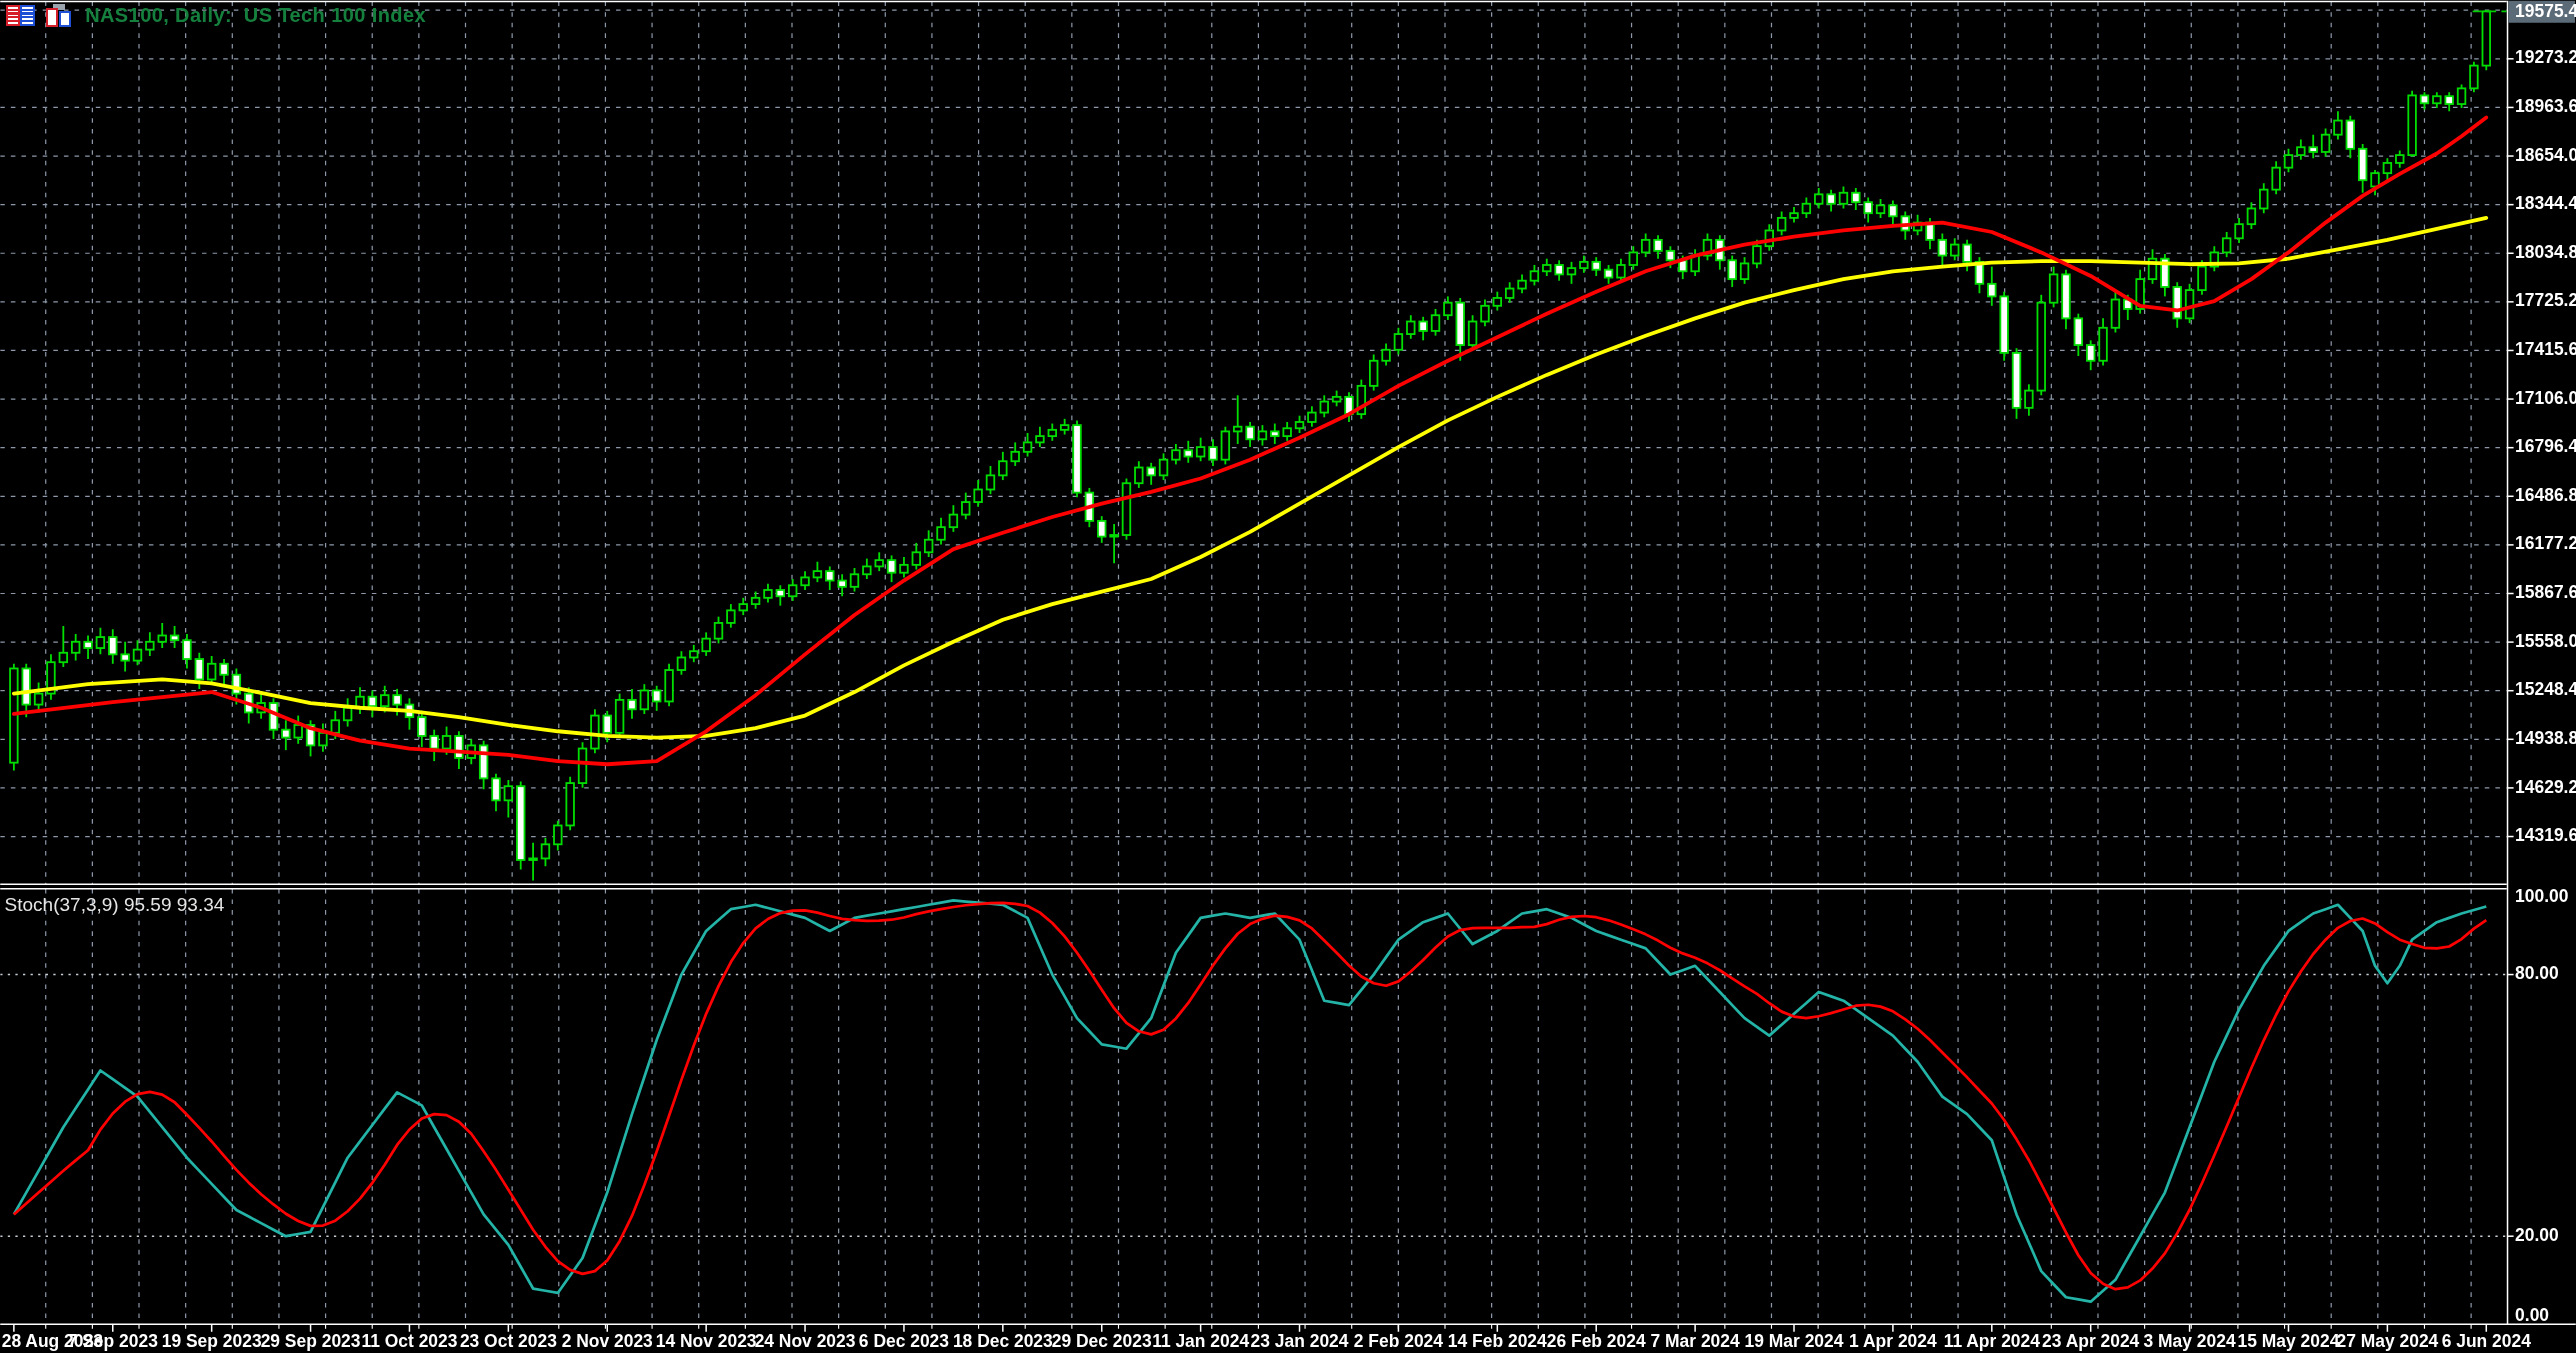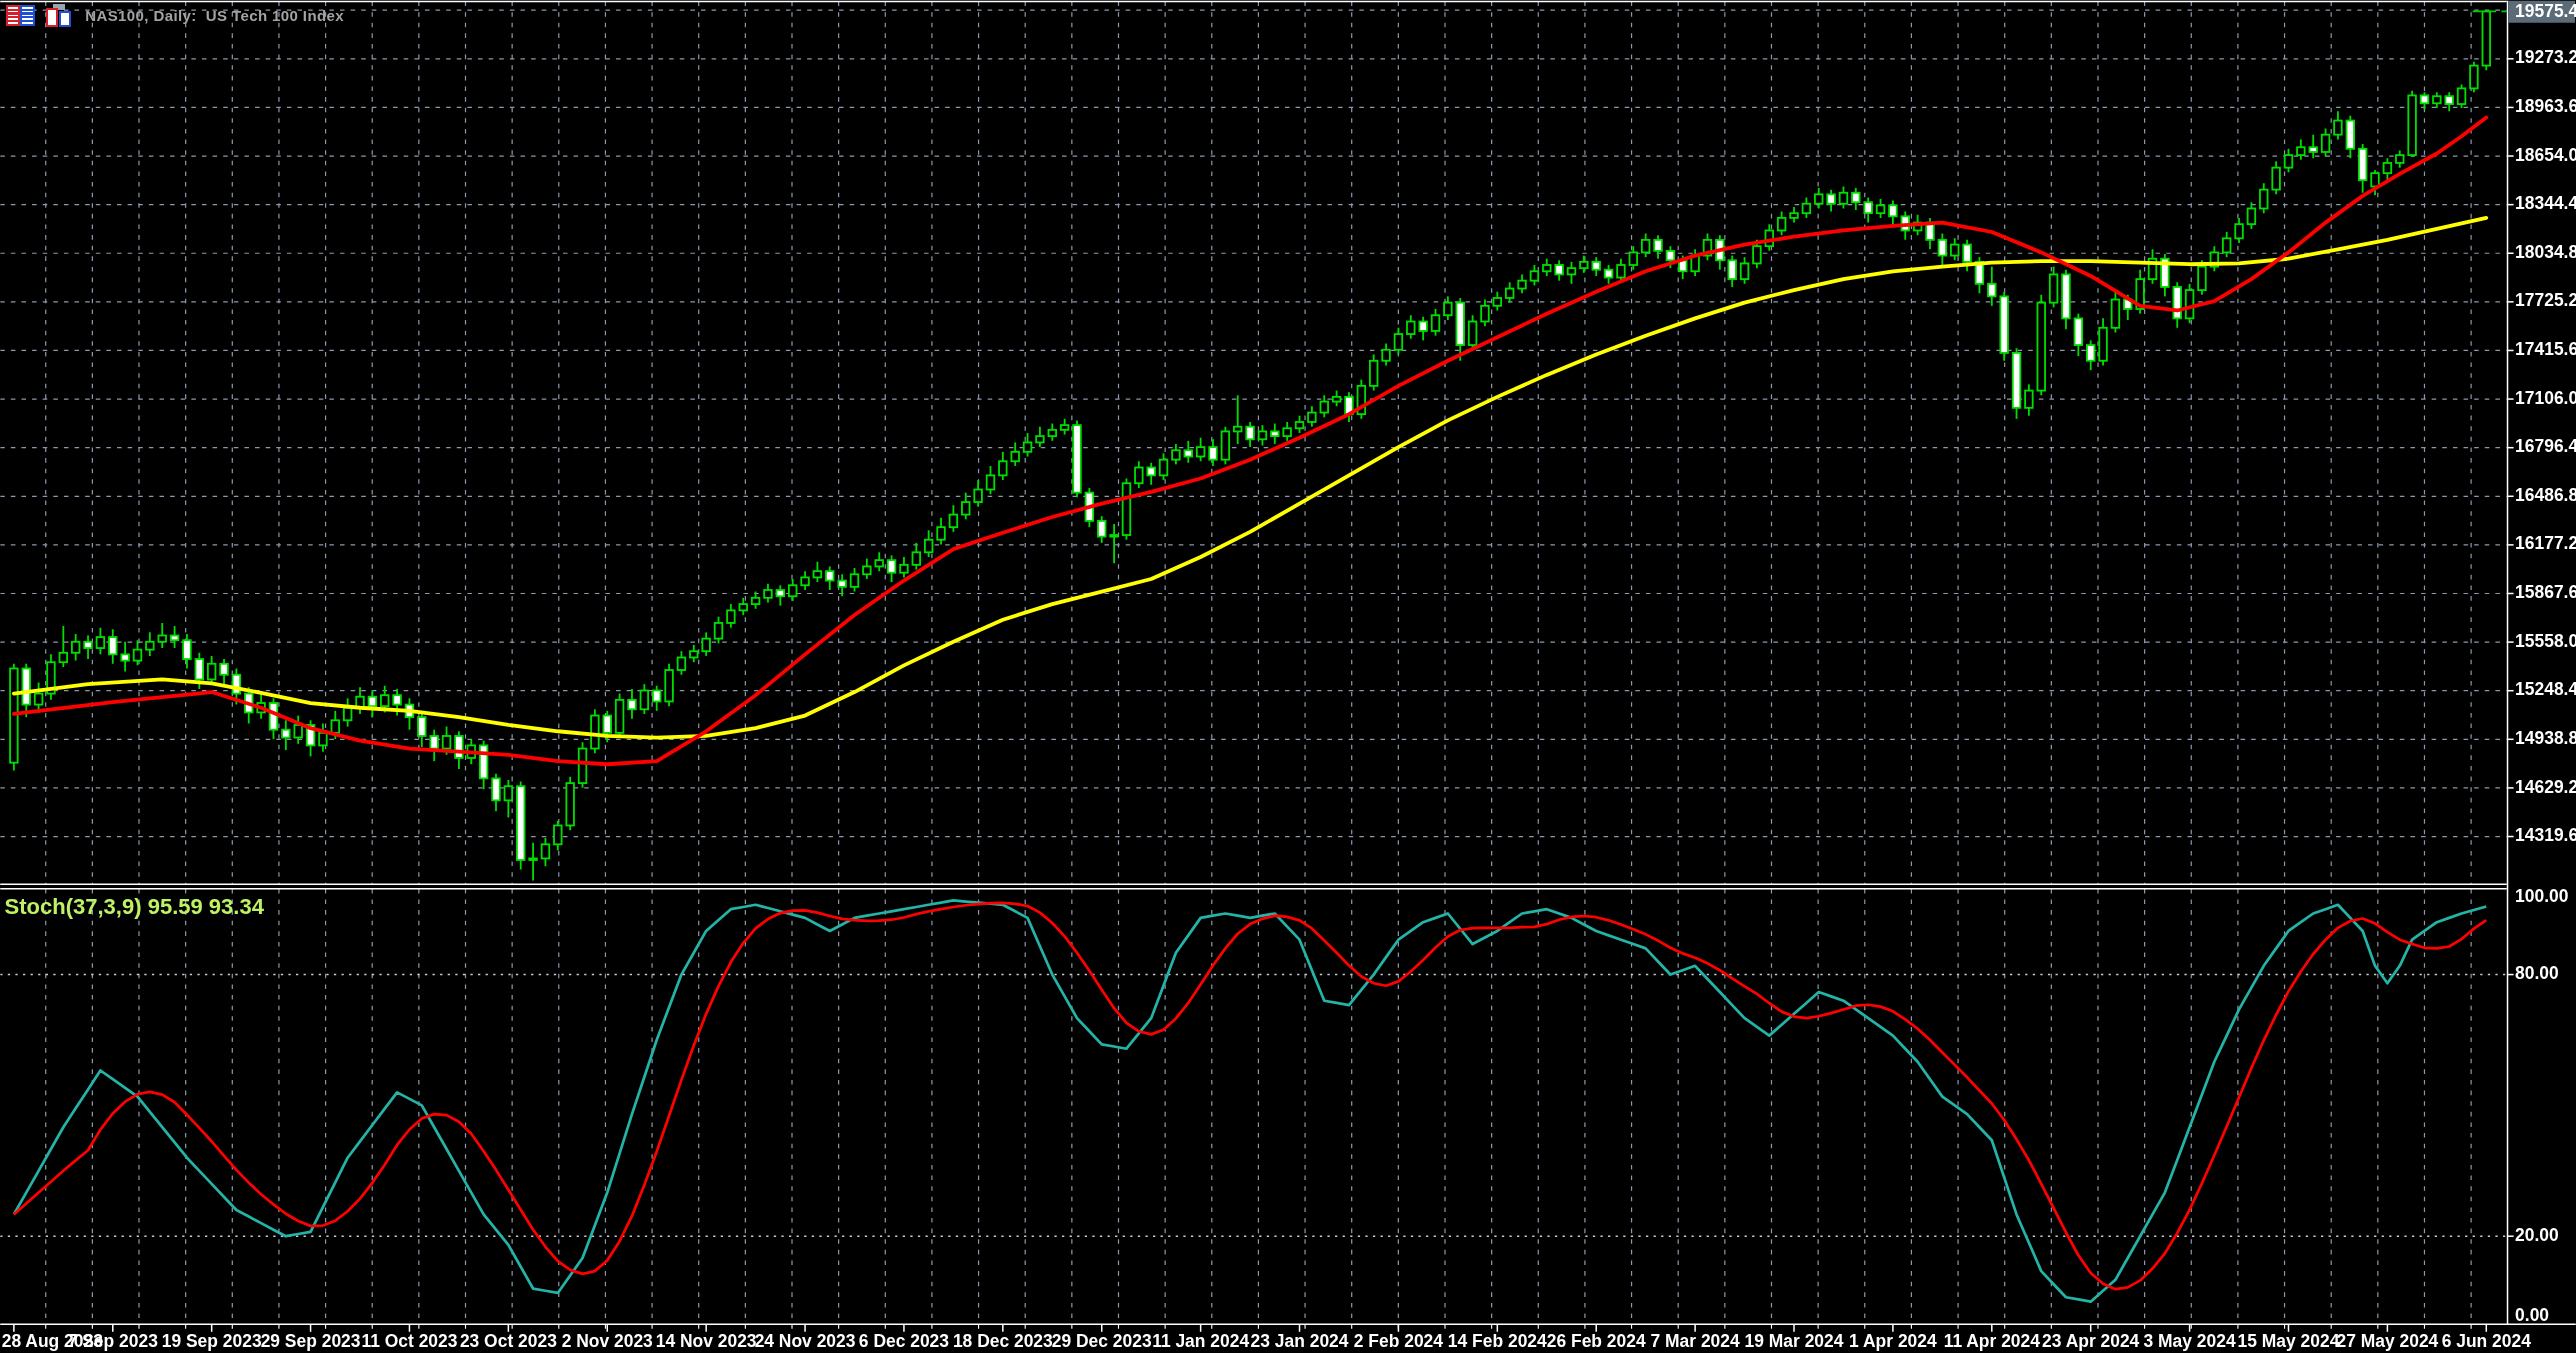--- a/index.html
+++ b/index.html
@@ -1,29 +1,29 @@
 <!DOCTYPE html>
 <html style="font-size:12px"><head>
 <meta charset="utf-8">
 <style>
   html,body{margin:0;padding:0;background:#000;}
   body{width:2576px;height:1353px;overflow:hidden;font-family:"Liberation Sans",sans-serif;}
   .stage{position:relative;width:2576px;height:1353px;background:#000;}
   svg{position:absolute;left:0;top:0;}
   svg text{font-family:"Liberation Sans","DejaVu Sans",sans-serif;font-weight:600;fill:#fff;}
   .title-row{position:absolute;left:6px;top:3.8px;display:flex;align-items:center;gap:10.6px;z-index:5;}
-  .title-text{color:#a3a3a3;font-size:15px;font-weight:600;white-space:pre;letter-spacing:0.4px;}
+  .title-text{color:#15803d;font-size:20px;font-weight:600;white-space:pre;letter-spacing:0.4px;}
   .mini-icon{position:relative;width:29px;height:23.5px;flex:0 0 auto;}
   .panel{position:absolute;background:#fff;box-sizing:border-box;}
   .p-red{border:2.3px solid #d51f2b;}
   .p-blue{border:2.3px solid #1f4fd5;}
   .stripes-red{background:repeating-linear-gradient(#fff 0 1.5px,#d51f2b 1.5px 3.8px);}
   .stripes-blue{background:repeating-linear-gradient(#fff 0 1.5px,#1f4fd5 1.5px 3.8px);}
   .p-gray{background:#9aa4ae;}
-  .stoch-label{position:absolute;left:4.6px;top:894px;color:#bef264;font-size:22px;font-weight:700;z-index:5;white-space:pre;}
+  .stoch-label{position:absolute;left:4.6px;top:894px;color:#e5e5e5;font-size:19px;font-weight:400;z-index:5;white-space:pre;}
 </style>
 </head>
 <body>
 
 <div class="stage">
   <svg id="chart-svg" width="2576" height="1353" viewBox="0 0 3396 1784">
       <defs>
         <clipPath id="mainClip">
           <rect x="0" y="2" width="3305" height="1164"></rect>
         </clipPath>

